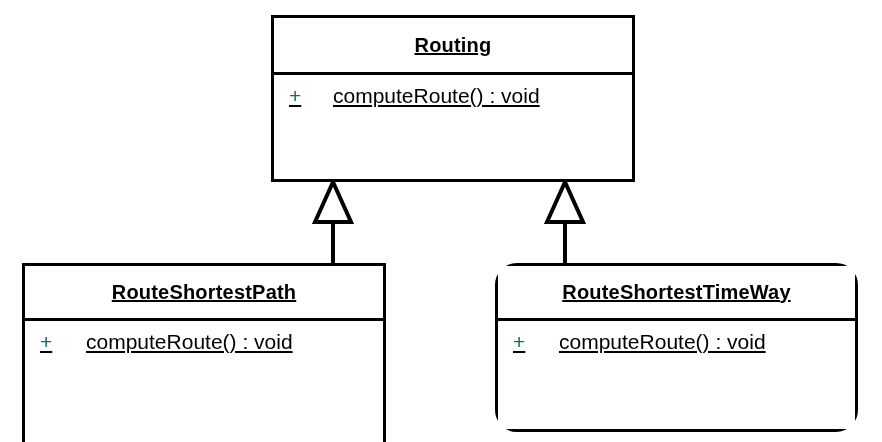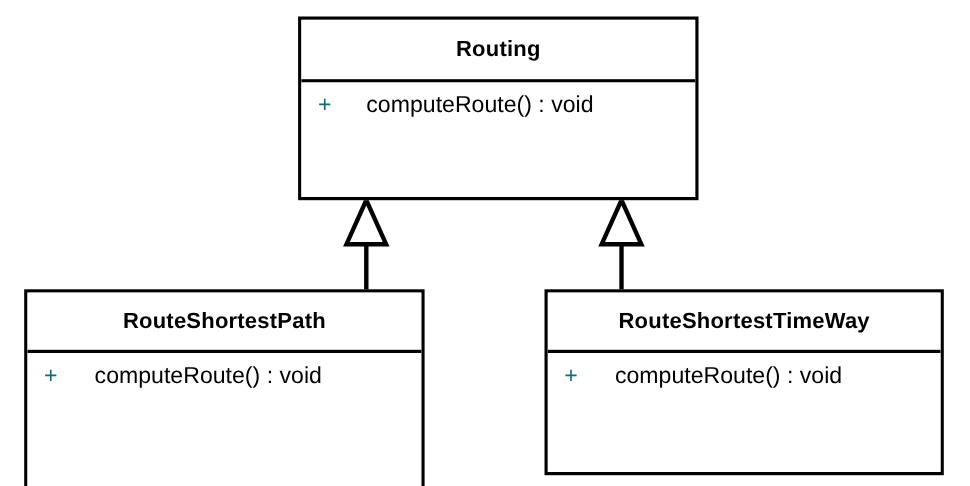--- a/index.html
+++ b/index.html
@@ -18,20 +18,21 @@
     overflow: hidden;
   }
   .uml-class {
     position: absolute;
     box-sizing: border-box;
     background: #ffffff;
     border: 3px solid #000000;
     display: flex;
     flex-direction: column;
     z-index: 2;
+    text-decoration: underline;
   }
   .uml-name-compartment {
     box-sizing: border-box;
     display: flex;
     align-items: center;
     justify-content: center;
     border-bottom: 3px solid #000000;
     background: #ffffff;
   }
   .uml-class-name {
@@ -83,20 +84,21 @@
     left: 22px;
     top: 263px;
     width: 364px;
     height: 194px;
   }
   #class-route-shortest-time-way {
     left: 495px;
     top: 263px;
     width: 363px;
     height: 169px;
+    border-radius: 22px;
   }
   .subclass .uml-name-compartment { height: 55px; }
   .subclass .uml-class-name { font-size: 20px; }
   .subclass .uml-member-row {
     font-size: 21px;
     padding-left: 15px;
   }
   .subclass .uml-visibility { width: 46px; }
 
   

